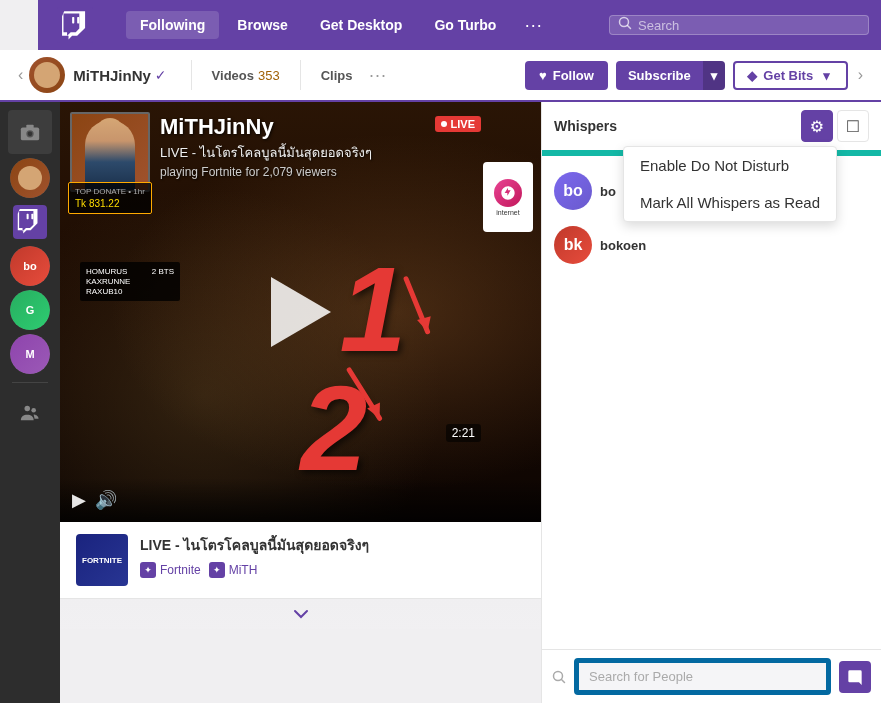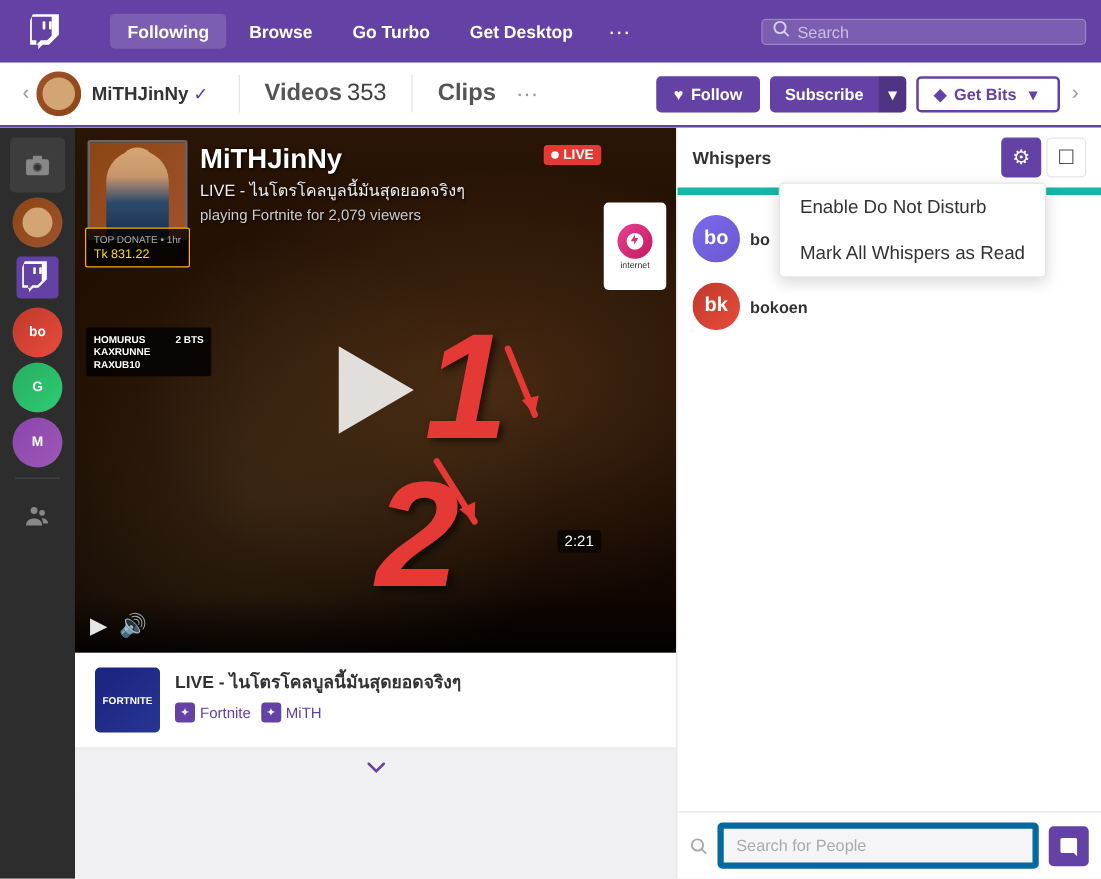--- a/index.html
+++ b/index.html
@@ -8,20 +8,21 @@
     
     .top-nav {
       background: #6441a5;
       height: 50px;
       display: flex;
       align-items: center;
       padding: 0 12px;
       gap: 0;
       position: relative;
       z-index: 100;
+      margin-left: 38px;
     }
     .logo {
       width: 60px;
       height: 36px;
       margin-right: 16px;
       flex-shrink: 0;
     }
     .nav-links {
       display: flex;
       align-items: center;
@@ -102,30 +103,30 @@
       font-size: 14px;
       margin-right: 12px;
     }
     .channel-divider {
       width: 1px;
       height: 30px;
       background: #e5e5e5;
       margin: 0 12px;
     }
     .channel-tab {
-      font-size: 19px;
+      font-size: 13px;
       font-weight: 600;
       color: #555;
       padding: 4px 8px;
       cursor: pointer;
       display: flex;
       align-items: center;
       gap: 4px;
     }
-    .channel-tab .count { color: #404040; font-weight: 400; }
+    .channel-tab .count { color: #a16207; font-weight: 400; }
     .channel-tab-more {
       color: #999;
       font-size: 18px;
       padding: 0 8px;
       cursor: pointer;
     }
     .channel-actions {
       margin-left: auto;
       display: flex;
       align-items: center;
@@ -393,28 +394,27 @@
       color: #ffdd00;
       font-size: 9px;
       padding: 4px 6px;
       border-radius: 2px;
       max-width: 140px;
     }
     
     .leaderboard-overlay {
       position: absolute;
       top: 160px;
-      left: 9px;
+      left: 20px;
       background: rgba(0,0,0,0.8);
       color: #fff;
       font-size: 8px;
       padding: 4px 6px;
       border-radius: 2px;
       width: 100px;
-      font-weight: bold;
     }
     .leaderboard-row {
       display: flex;
       justify-content: space-between;
       margin: 1px 0;
     }
     
     .play-btn {
       position: absolute;
       top: 50%;
@@ -697,22 +697,22 @@
     <svg viewBox="0 0 50 50" width="50" height="36" fill="none">
       <rect width="50" height="50" rx="4" fill="#6441a5"></rect>
       <path d="M10 6L7 13v27h9v5l5-5h7l11-11V6H10zm21 24l-5 5h-7l-5 5v-5H9V9h22v21z" fill="white"></path>
       <rect x="28" y="14" width="3" height="9" rx="1" fill="white"></rect>
       <rect x="21" y="14" width="3" height="9" rx="1" fill="white"></rect>
     </svg>
   </div>
   <div class="nav-links">
     <span class="nav-link active">Following</span>
     <span class="nav-link">Browse</span>
+    <span class="nav-link">Get Desktop</span>
     <span class="nav-link">Go Turbo</span>
-    <span class="nav-link">Get Desktop</span>
     <span class="nav-dots">···</span>
   </div>
   <div class="search-bar">
     <span class="search-icon-svg">
       <svg width="14" height="14" viewBox="0 0 14 14" fill="none">
         <circle cx="6" cy="6" r="4.5" stroke="rgba(255,255,255,0.7)" stroke-width="1.5"></circle>
         <path d="M9.5 9.5L12.5 12.5" stroke="rgba(255,255,255,0.7)" stroke-width="1.5" stroke-linecap="round"></path>
       </svg>
     </span>
     <input type="text" placeholder="Search" style="">

